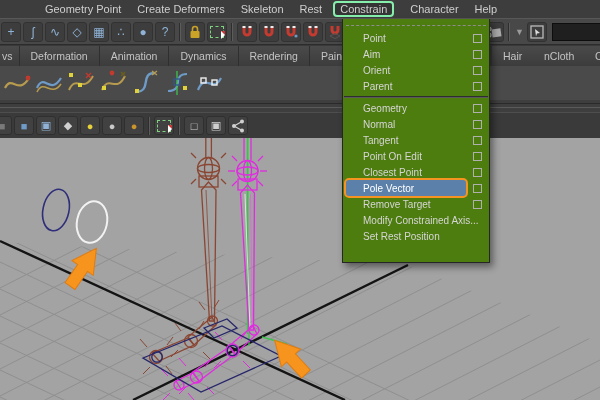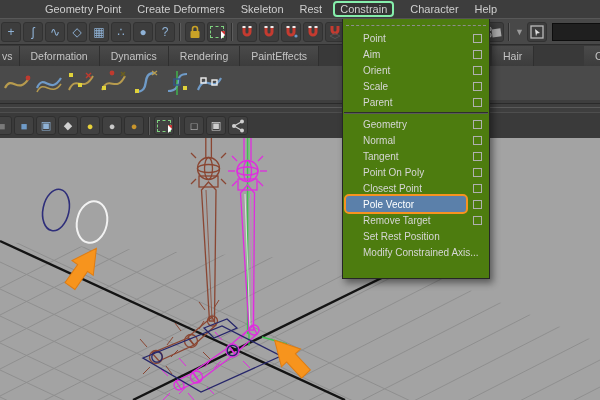--- a/index.html
+++ b/index.html
@@ -157,24 +157,26 @@
             <path d="M5,4 l5,4 -3,0.5 -1,3 z" fill="#ddd"></path>
           </svg>
       </span>
       <input class="qfield" value="" style="">
     </div>
   </div>
 
   <div class="shelftabs">
     <span class="tab cut">vs</span>
     <span class="tab">Deformation</span>
+    <span class="tab">Animation</span>
     <span class="tab">Dynamics</span>
     <span class="tab">Rendering</span>
     <span class="tab">PaintEffects</span>
     <span class="tab abs" style="left:492px">Hair</span>
+    <span class="tab abs" style="left:533px">nCloth</span>
     <span class="tab abs" style="left:584px">Cust</span>
   </div>
 
   <div class="shelf">
     <span class="shelficon">
       <svg width="28" height="26" viewBox="0 0 28 26">
           <path d="M2,18 C9,4 15,26 26,8" fill="none" stroke="#b79b4e" stroke-width="2.2"></path>
           <circle cx="25" cy="8" r="2.4" fill="#c03a2e"></circle>
         </svg>
       </span>
@@ -428,62 +430,58 @@
       </div>
     <div class="mi">
       <span class="lab">Aim</span>
       <span class="obox"></span>
       </div>
     <div class="mi">
       <span class="lab">Orient</span>
       <span class="obox"></span>
       </div>
     <div class="mi">
-      <span class="lab">Scale</span>
-      <span class="obox"></span>
-      </div>
-    <div class="mi">
       <span class="lab">Parent</span>
       <span class="obox"></span>
       </div>
 
     <div class="msep"></div>
 
     <div class="mi">
       <span class="lab">Geometry</span>
       <span class="obox"></span>
       </div>
     <div class="mi">
       <span class="lab">Normal</span>
       <span class="obox"></span>
       </div>
     <div class="mi">
       <span class="lab">Tangent</span>
       <span class="obox"></span>
       </div>
     <div class="mi">
-      <span class="lab">Point On Poly</span>
+      <span class="lab">Point On Edit</span>
       <span class="obox"></span>
       </div>
     <div class="mi">
       <span class="lab">Closest Point</span>
       <span class="obox"></span>
       </div>
 
     <div class="mi" style="color:#fff;">
       <div class="hlbox"></div>
       <span class="lab">Pole Vector</span>
       <span class="obox"></span>
       </div>
 
     <div class="mi">
       <span class="lab">Remove Target</span>
       <span class="obox"></span>
       </div>
     <div class="mi">
+      <span class="lab">Modify Constrained Axis...</span>
+      </div>
+    <div class="mi">
       <span class="lab">Set Rest Position</span>
       </div>
-    <div class="mi">
-      <span class="lab">Modify Constrained Axis...</span>
-      </div>
   </div>
 
 </div>
 
 </body></html>

